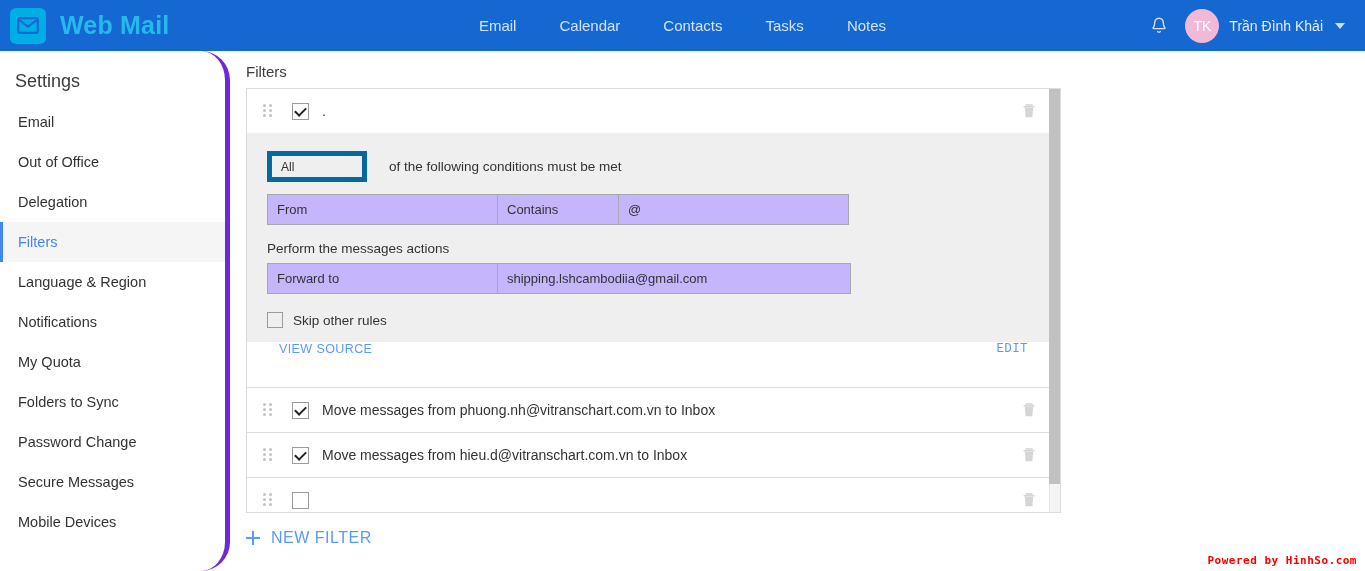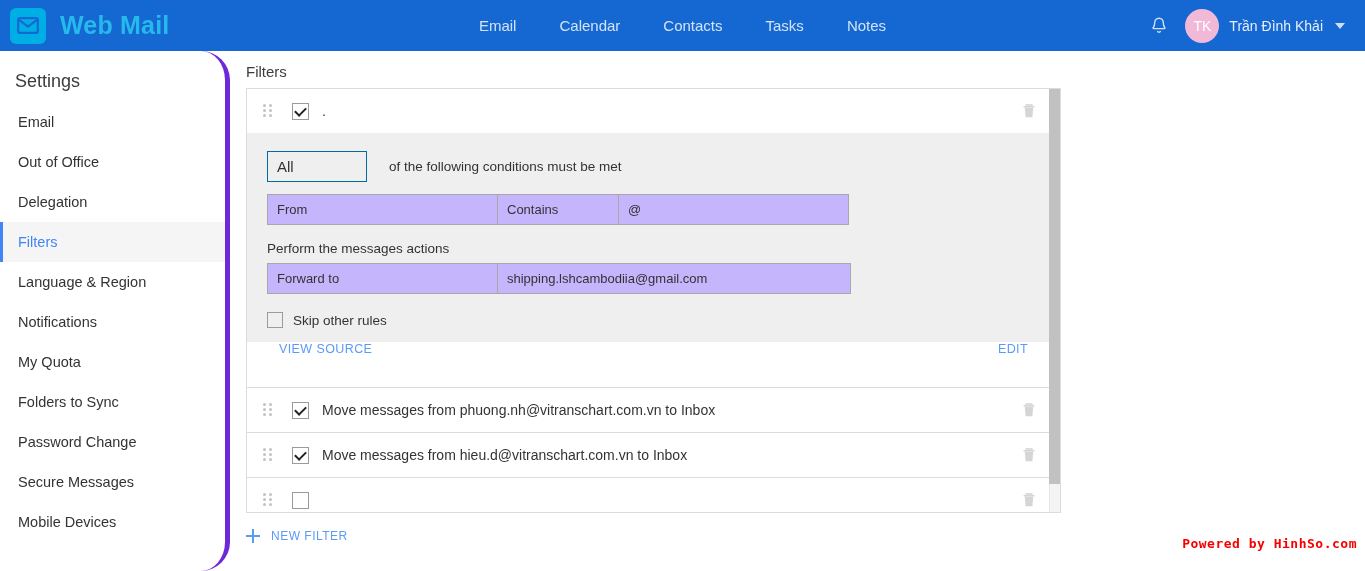--- a/index.html
+++ b/index.html
@@ -125,22 +125,22 @@
   }
   .card-label {
     margin-left: 13px; font-size: 14px; color: #333;
     white-space: nowrap; overflow: hidden;
   }
   .trash { margin-left: auto; width: 14px; height: 16px; cursor: pointer; opacity:.55;}
 
   .card-body { background: #efefef; padding: 18px 20px 14px 20px; }
   .row1 { display: flex; align-items: center; }
   .sel {
-    width: 100px; height: 31px; border: 1px solid #0369a1;
-    background: #efefef; font-size: 15px; color: #333;
+    width: 100px; height: 31px; border: 5px solid #0369a1;
+    background: #efefef; font-size: 12px; color: #333;
     display: flex; align-items: center; padding-left: 9px; text-align: center;
   }
   .cond-text { font-size: 13.5px; color: #333; margin-left: 22px; }
   .row2 { display: flex; margin-top: 12px; }
   .fld {
     height: 31px; border: 1px solid #a8a8a8; background: #c4b5fd;
     font-size: 13px; color: #333;
     display: flex; align-items: center; padding-left: 9px;
     margin-right: -1px;
   }
@@ -159,21 +159,21 @@
   .skip-text { font-size: 13.5px; color: #333; margin-left: 10px; }
 
   .card-foot {
     height: 45px; display: flex; align-items: flex-start;
     padding: 0 22px 0 32px; background: #fff;
   }
   .link {
     color: #5b9bf8; font-size: 12.5px; letter-spacing: .4px;
     cursor: pointer; text-transform: uppercase;
   }
-  .link.right { margin-left: auto; }
+  .link.right { margin-left: auto; font-family: Liberation Mono, monospace; }
 
   
   .sbar-track {
     position: absolute; top: 0; right: 0; width: 11px; height: 100%;
     background: #f4f4f4; border-left: 1px solid #e6e6e6;
   }
   .sbar-thumb {
     position: absolute; top: 0; right: 0; width: 11px; height: 395px;
     background: #c1c1c1; cursor: pointer;
   }
@@ -184,27 +184,27 @@
   }
   .plus {
     position: relative; width: 14px; height: 14px; flex: 0 0 auto;
   }
   .plus::before, .plus::after {
     content: ""; position: absolute; background: #5b9bf8;
   }
   .plus::before { left: 0; top: 6px; width: 14px; height: 2.4px; }
   .plus::after { top: 0; left: 6px; height: 14px; width: 2.4px; }
   .newfilter span {
-    color: #5b9bf8; font-size: 12px; letter-spacing: .5px;
+    color: #5b9bf8; font-size: 16px; letter-spacing: .5px;
     text-transform: uppercase;
   }
 
   .powered {
-    position: absolute; right: 8px; bottom: 20px;
-    color: #f60000; font-size: 13px; font-weight: bold;
+    position: absolute; right: 8px; bottom: 4px;
+    color: #f60000; font-size: 11px; font-weight: bold;
     font-family: "DejaVu Sans Mono", monospace; letter-spacing: .5px;
   }
 </style>
 </head>
 <body>
 
 <div class="topbar">
   <div class="brand">
     <div class="logo-box">
       <svg width="22" height="17" viewBox="0 0 22 17" fill="none">

